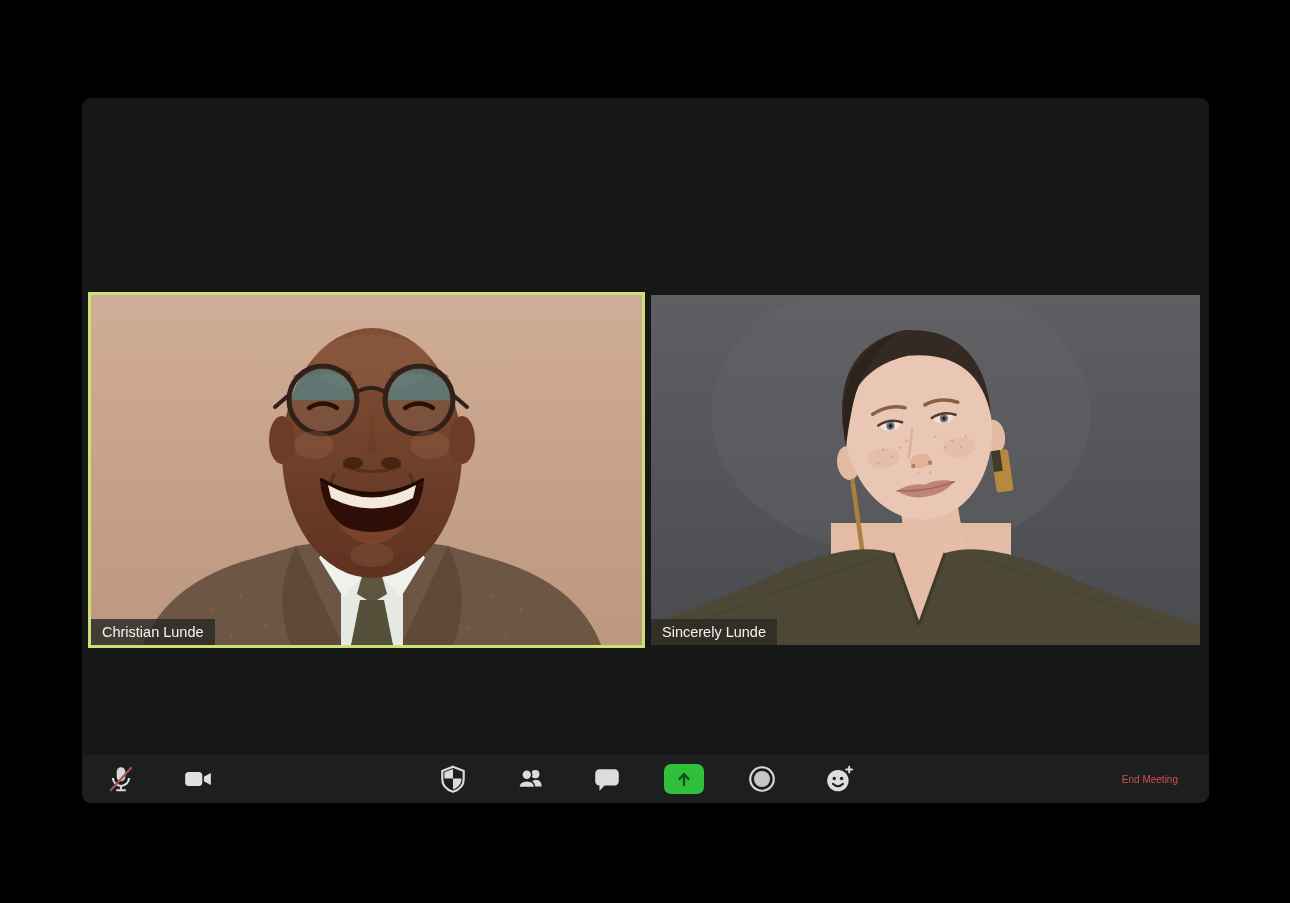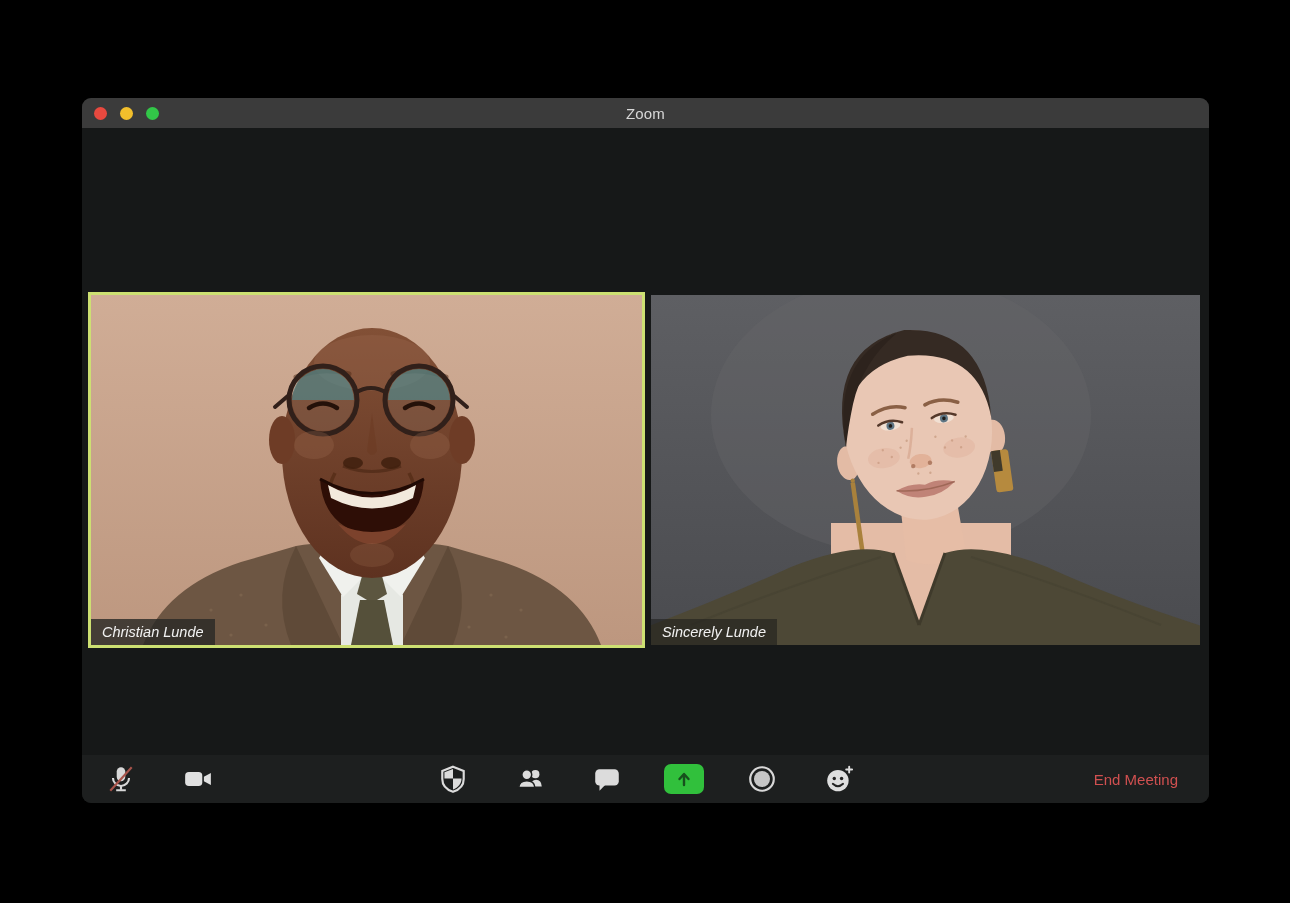--- a/index.html
+++ b/index.html
@@ -14,58 +14,50 @@
   .titlebar{position:absolute;left:0;top:0;width:100%;height:30px;background:#3b3b3b;
     display:flex;align-items:center;justify-content:center;}
   .title{color:#d8d8d8;font-size:15px;letter-spacing:.2px;}
   .lights{position:absolute;left:12px;top:0;height:30px;display:flex;align-items:center;gap:13px;}
   .light{width:13px;height:13px;border-radius:50%;}
   .light.red{background:#e8493f;}
   .light.yellow{background:#f2bf2c;}
   .light.green{background:#32c748;}
 
   
-  .stage{position:absolute;left:0;top:30px;right:0;bottom:48px;background:#161818;font-style:italic;}
+  .stage{position:absolute;left:0;top:30px;right:0;bottom:48px;background:#161818;}
   .tile{position:absolute;overflow:hidden;}
   .tile svg{display:block;}
   .tile-left{left:6px;top:164px;width:557px;height:356px;box-sizing:border-box;
     border:3px solid #cde072;background:#c6a28c;}
   .tile-right{left:569px;top:167px;width:549px;height:350px;background:#56575b;}
   .name-tag{position:absolute;left:0;bottom:0;color:#f2f2f2;font-size:14.5px;
     padding:5px 11px;white-space:nowrap;}
   .name-tag.lit{background:rgba(42,42,38,.82);}
   .name-tag.dim{background:rgba(28,28,26,.55);}
 
   
   .toolbar{position:absolute;left:0;bottom:0;width:100%;height:48px;background:#1d1f1f;}
   .tb-btn{position:absolute;top:0;width:40px;height:48px;display:flex;align-items:center;
     justify-content:center;background:none;border:none;padding:0;cursor:pointer;}
   .btn-mute{left:19px;} .btn-video{left:96px;} .btn-security{left:351px;}
   .btn-participants{left:428px;} .btn-chat{left:505px;} .btn-share{left:582px;}
   .btn-record{left:660px;} .btn-reactions{left:737px;}
   .share-pill{width:40px;height:30px;border-radius:7px;background:#31c03c;
     display:flex;align-items:center;justify-content:center;}
   .end-meeting{position:absolute;right:25px;top:0;height:48px;display:flex;align-items:center;
-    background:none;border:none;color:#d05050;font-size:15px;cursor:pointer;
+    background:none;border:none;color:#d05050;font-size:10px;cursor:pointer;
     font-family:"Liberation Sans", sans-serif;}
 </style>
 </head>
 <body>
 
 <div class="canvas">
   <div class="window">
 
-    <div class="titlebar">
-      <div class="lights">
-        <span class="light red"></span>
-        <span class="light yellow"></span>
-        <span class="light green"></span>
-      </div>
-      <span class="title">Zoom</span>
-    </div>
 
     <div class="stage">
 
       <div class="tile tile-left">
         <svg width="551" height="350" viewBox="0 0 551 350">
           <defs>
             <linearGradient id="bgL" x1="0" y1="0" x2="0" y2="1">
               <stop offset="0" stop-color="#d0ad96"></stop>
                 <stop offset="1" stop-color="#bd977f"></stop>
             </linearGradient>

